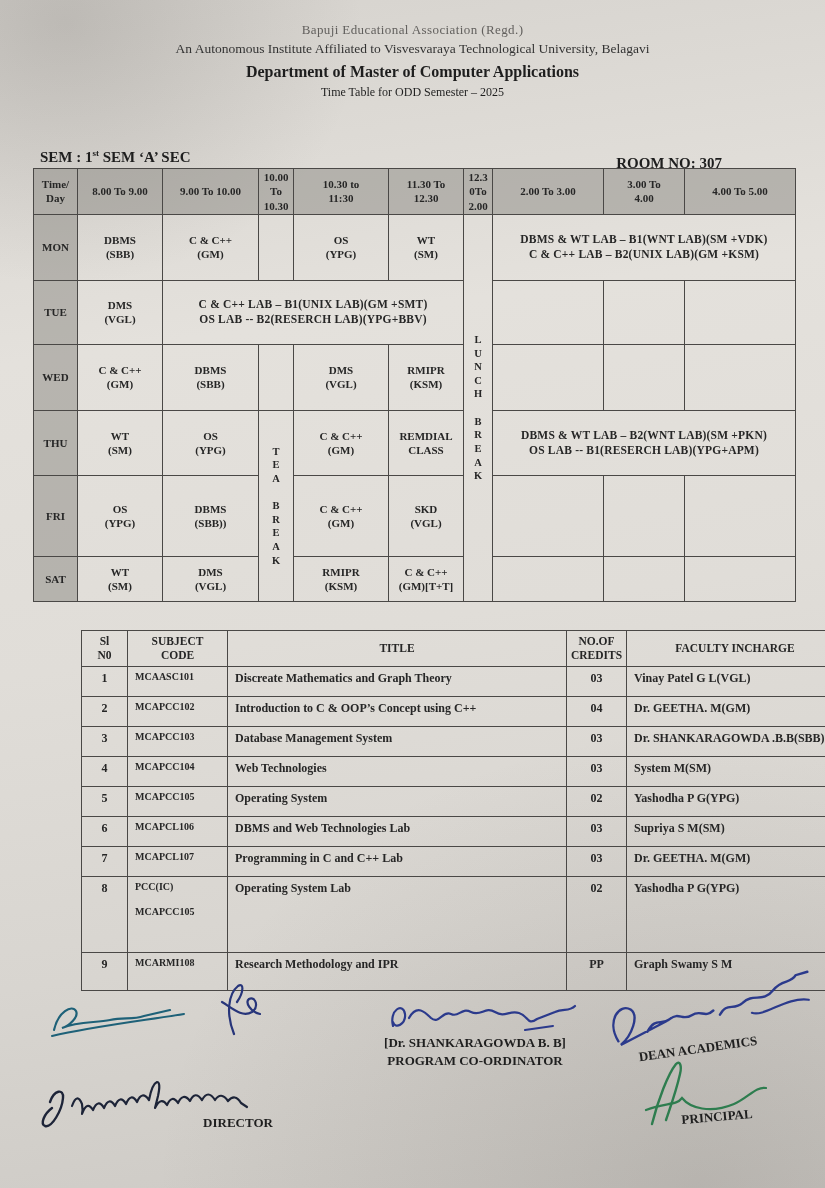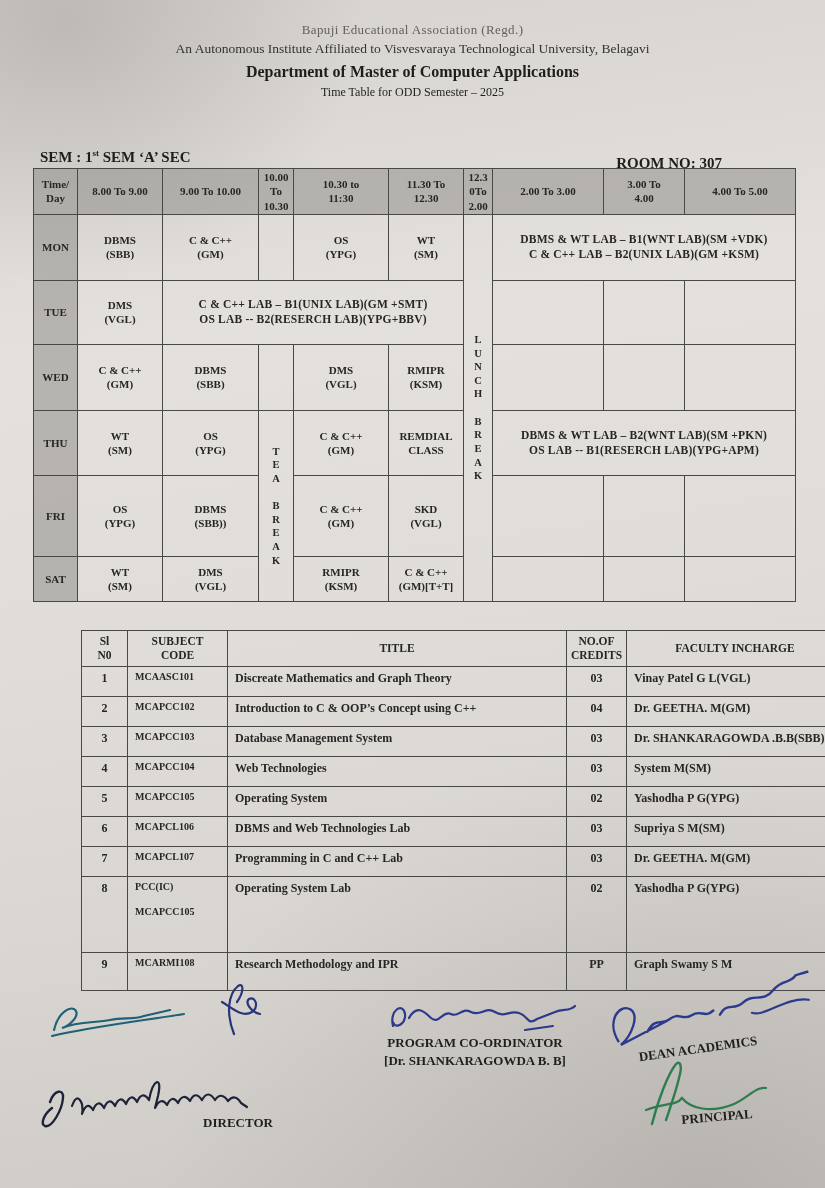--- a/index.html
+++ b/index.html
@@ -291,22 +291,22 @@
     </svg>
   </div>
 
   <div class="sig" style="left:385px;top:992px;">
     <svg width="200" height="50" viewBox="0 0 200 50">
       <path d="M8,34 C4,18 18,10 20,22 C21,32 10,38 8,30 M24,26 C32,12 40,20 46,26 C54,33 58,18 66,22 C74,26 76,15 86,20 C96,25 100,14 110,20 C120,26 124,18 134,21 C144,24 142,34 152,27 L170,20 C178,16 184,20 190,14" fill="none" stroke="#2b3a8c" stroke-width="2.2" stroke-linecap="round"></path>
       <path d="M140,38 L168,34" fill="none" stroke="#2b3a8c" stroke-width="2" stroke-linecap="round"></path>
     </svg>
   </div>
   <div class="sig-label" style="left:360px;top:1034px;width:230px;">
+    <div>[Dr. SHANKARAGOWDA B. B]</div>
     <div>PROGRAM CO-ORDINATOR</div>
-    <div>[Dr. SHANKARAGOWDA B. B]</div>
   </div>
 
   <div class="sig" style="left:602px;top:982px;transform:rotate(-7deg);">
     <svg width="215" height="68" viewBox="0 0 215 68">
       <path d="M14,48 C4,26 20,10 30,18 C38,25 28,44 16,52 L64,34 M44,42 C54,28 58,38 68,32 C78,26 80,36 90,31 C100,26 102,36 112,29 M118,34 C126,22 132,32 142,25 C154,16 162,28 174,16 C184,6 192,12 198,4 L210,2" fill="none" stroke="#2b3a8c" stroke-width="2.4" stroke-linecap="round"></path>
       <path d="M150,36 C162,42 186,24 208,30" fill="none" stroke="#2b3a8c" stroke-width="2.2" stroke-linecap="round"></path>
     </svg>
   </div>
   <div class="sig-label" style="left:618px;top:1040px;width:160px;transform:rotate(-8deg);">
     <div>DEAN ACADEMICS</div>

